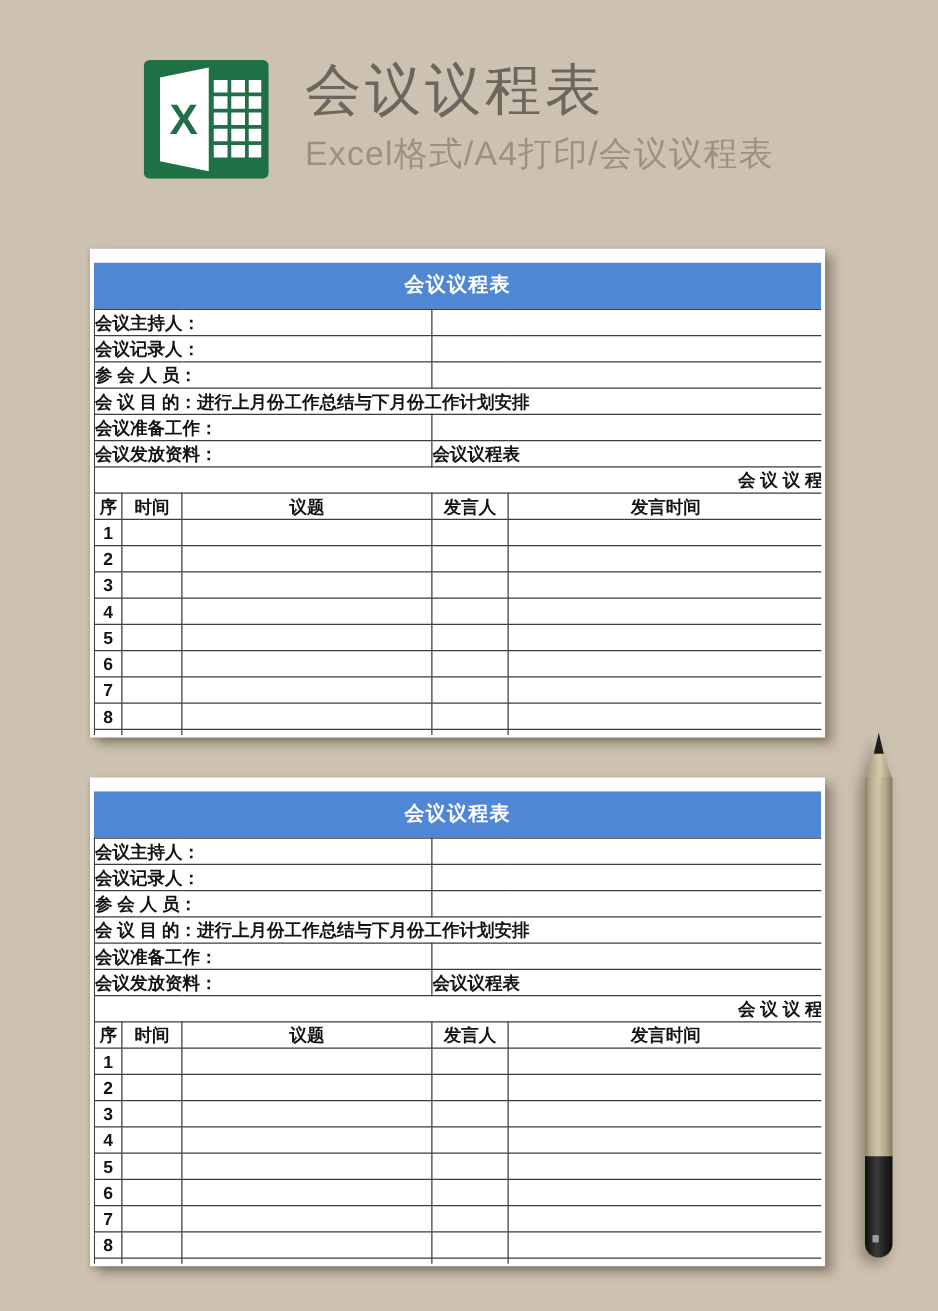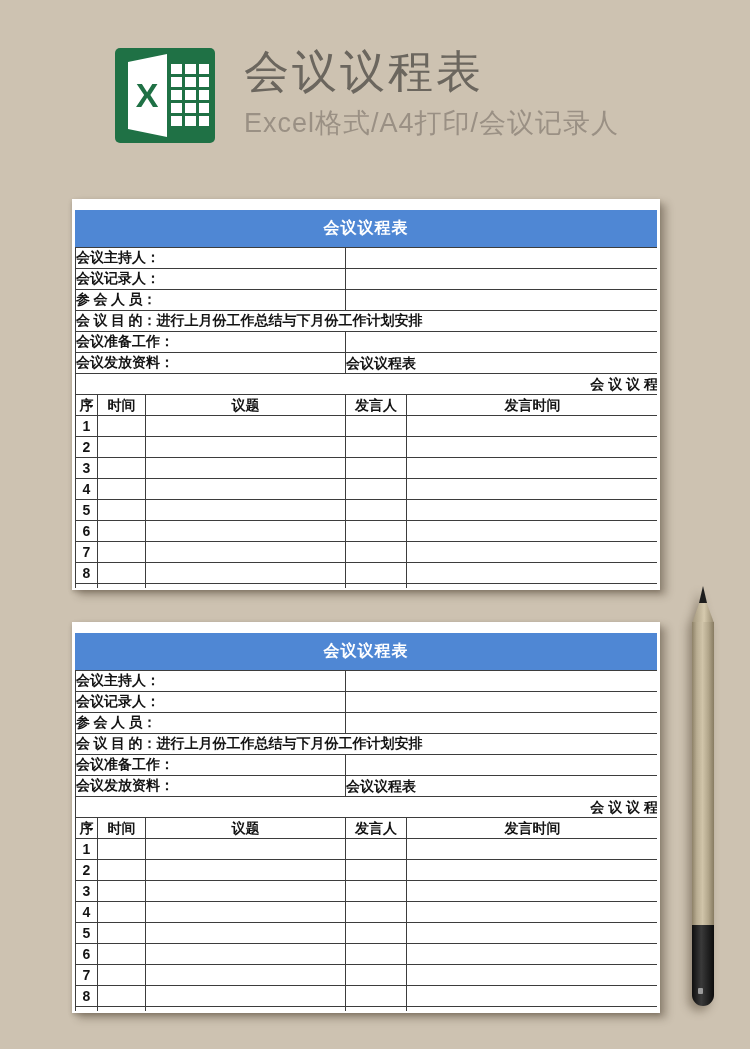--- a/index.html
+++ b/index.html
@@ -35,21 +35,21 @@
     display:flex;align-items:center;justify-content:center;letter-spacing:1px;
   }
   table.sheet{
     border-collapse:collapse;table-layout:fixed;width:583px;
     border:1px solid #2e2e2e;
   }
   table.sheet td{
     border:1px solid #3d3d3d;height:20px;line-height:20px;
     font-size:14px;color:#141414;padding:0;overflow:hidden;white-space:nowrap;
   }
-  td.lbl{font-weight:bold;padding-left:4px;font-family:Liberation Serif, serif;}
+  td.lbl{font-weight:bold;padding-left:4px;}
   td.val{font-weight:bold;padding-left:4px;}
   td.section{font-weight:bold;text-align:right;font-size:15px;}
   td.hdr{font-weight:bold;text-align:center;}
   td.num{text-align:center;font-weight:bold;}
 
   
   .pencil{
     left:692px;top:586px;width:22px;height:420px;
     filter:drop-shadow(-4px 5px 5px rgba(70,58,40,.45));
   }
@@ -101,21 +101,21 @@
       <rect x="56" y="68" width="11" height="10"></rect>
         <rect x="70" y="68" width="11" height="10"></rect>
         <rect x="84" y="68" width="10" height="10"></rect>
     </g>
 
     <polygon points="13,14 52,6 52,89 13,81" fill="#ffffff"></polygon>
     <text x="32" y="59" text-anchor="middle" font-size="34" font-weight="bold" font-family="Liberation Sans, DejaVu Sans, sans-serif" fill="#1f7145">X</text>
   </svg>
 </div>
 <div class="abs brand-title">会议议程表</div>
-<div class="abs brand-subtitle">Excel格式/A4打印/会议记录人</div>
+<div class="abs brand-subtitle">Excel格式/A4打印/会议议程表</div>
 
 <div class="abs page page-1">
   <div class="sheet-clip">
     <div class="title-bar">
       <span>会议议程表</span>
     </div>
     <table class="sheet">
       <colgroup>
           <col style="width:22px">
           <col style="width:48px">

